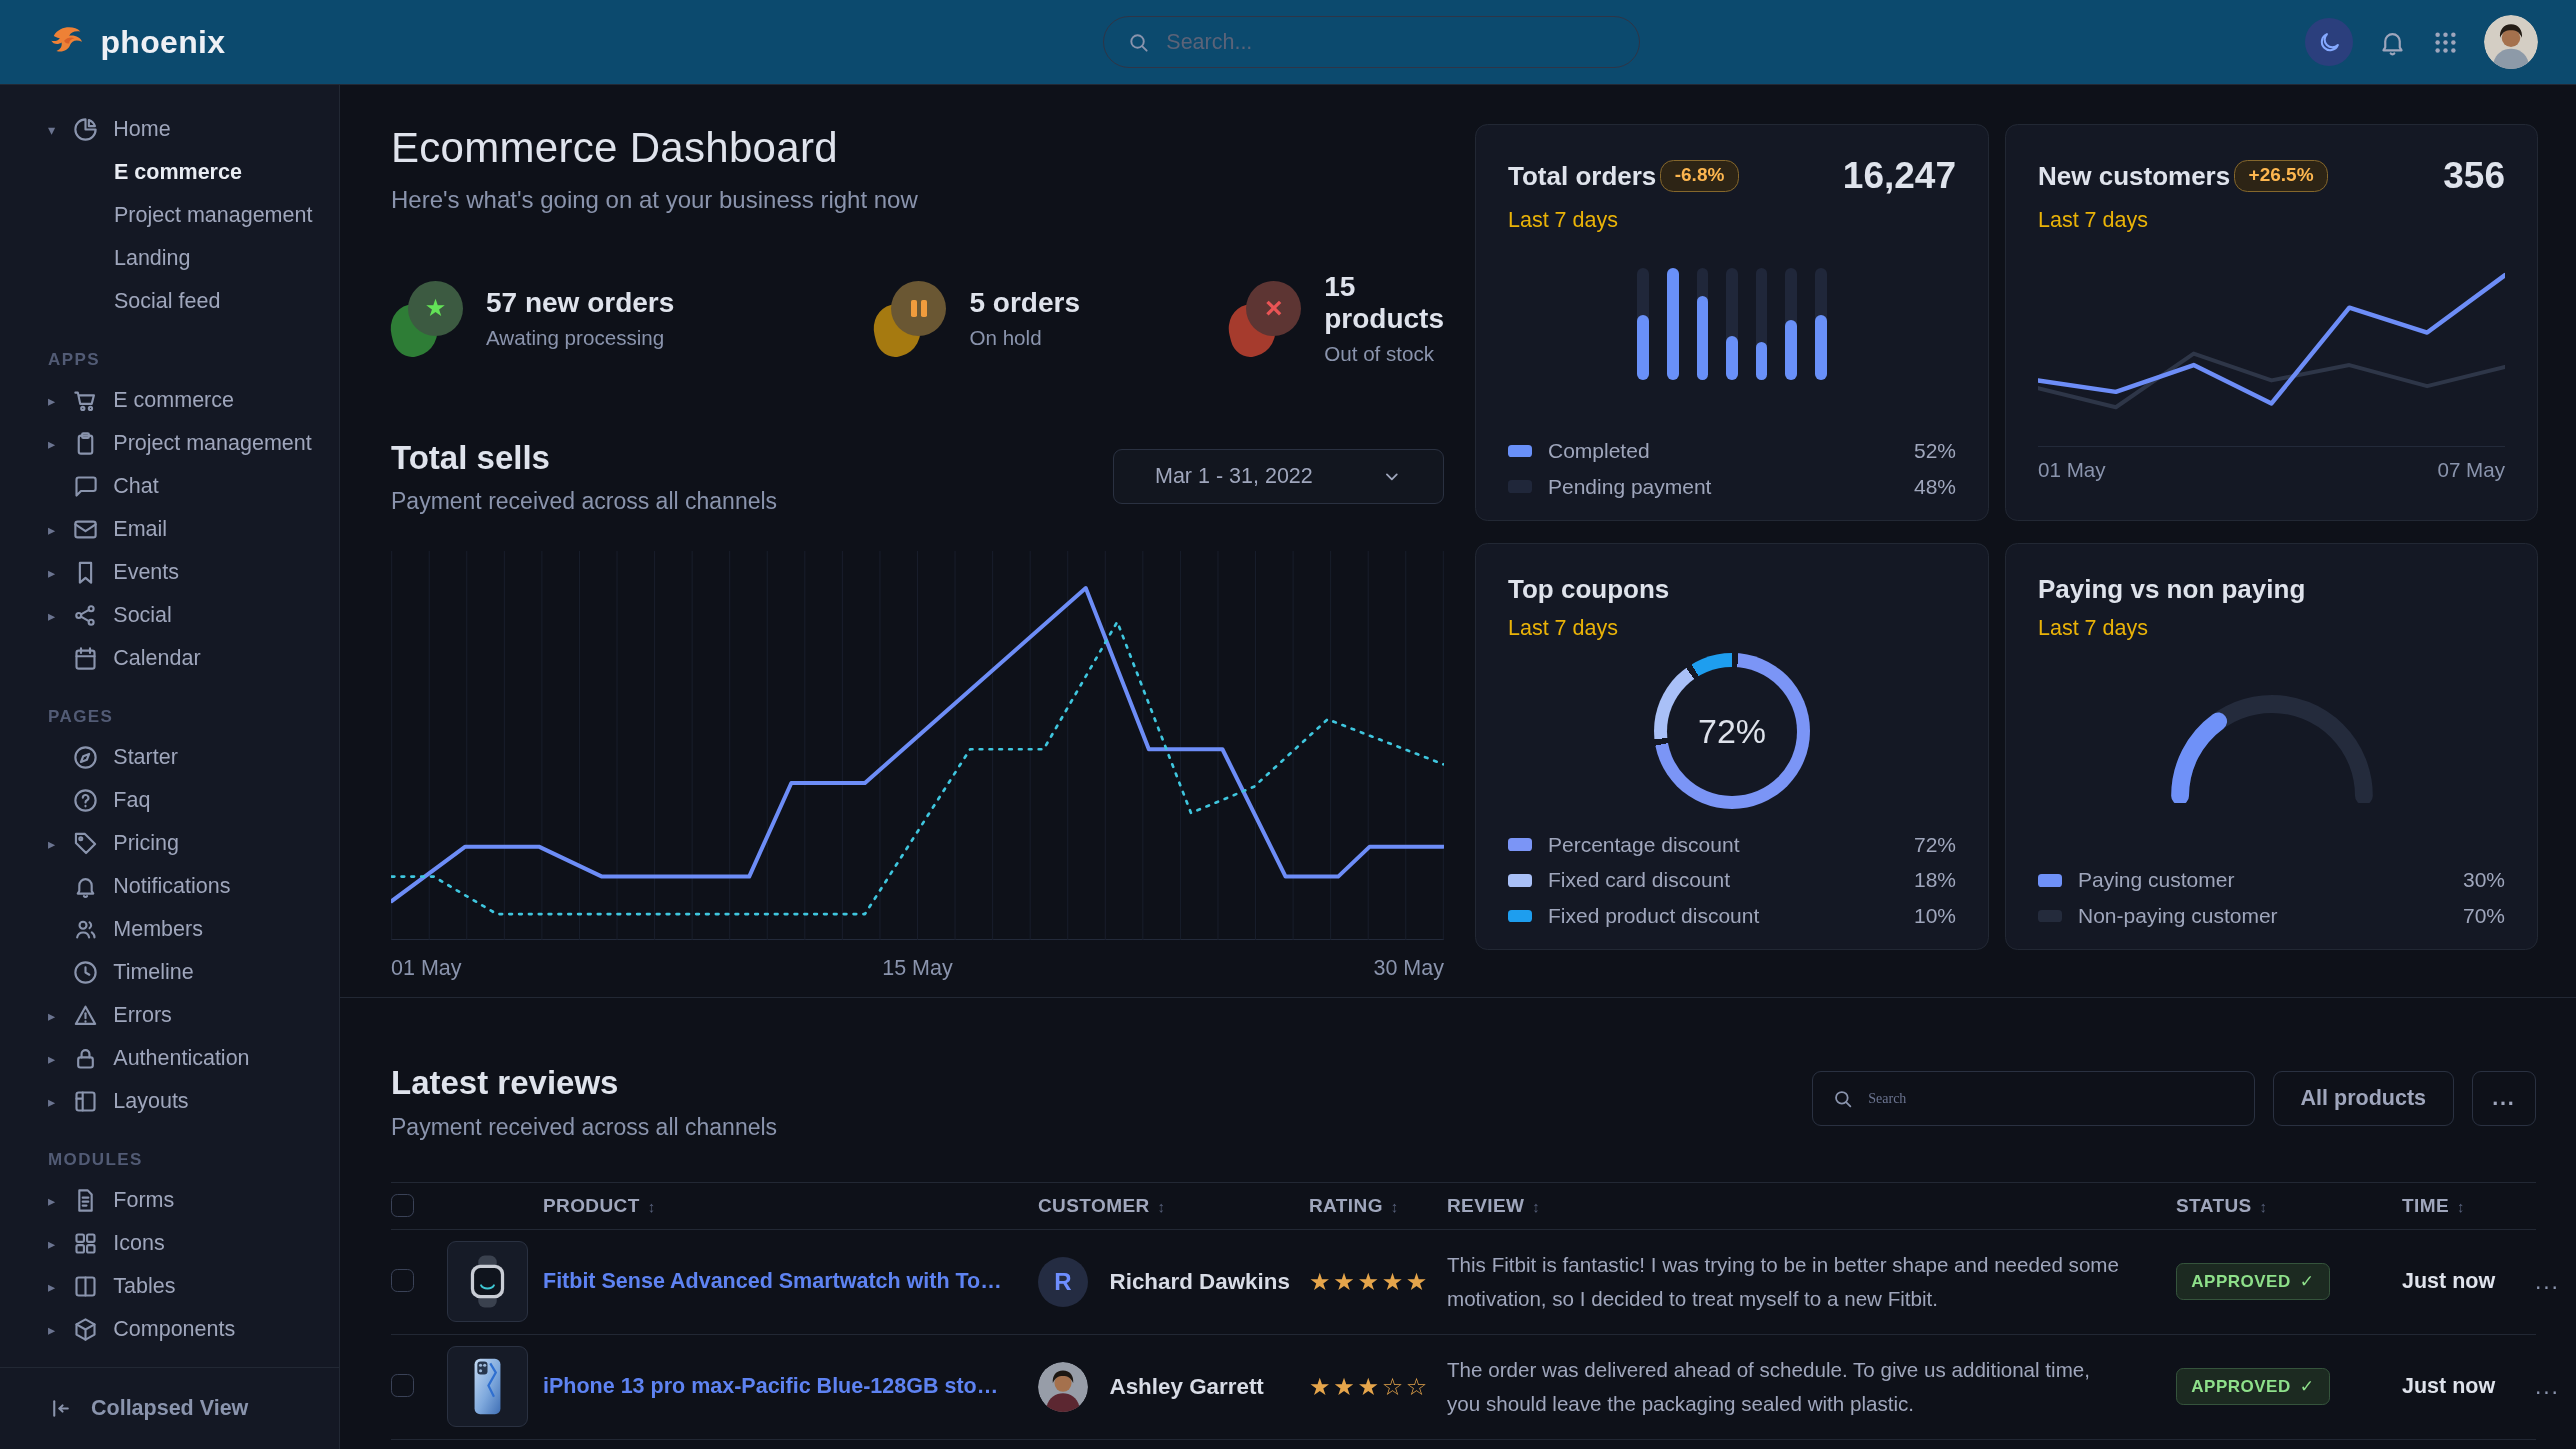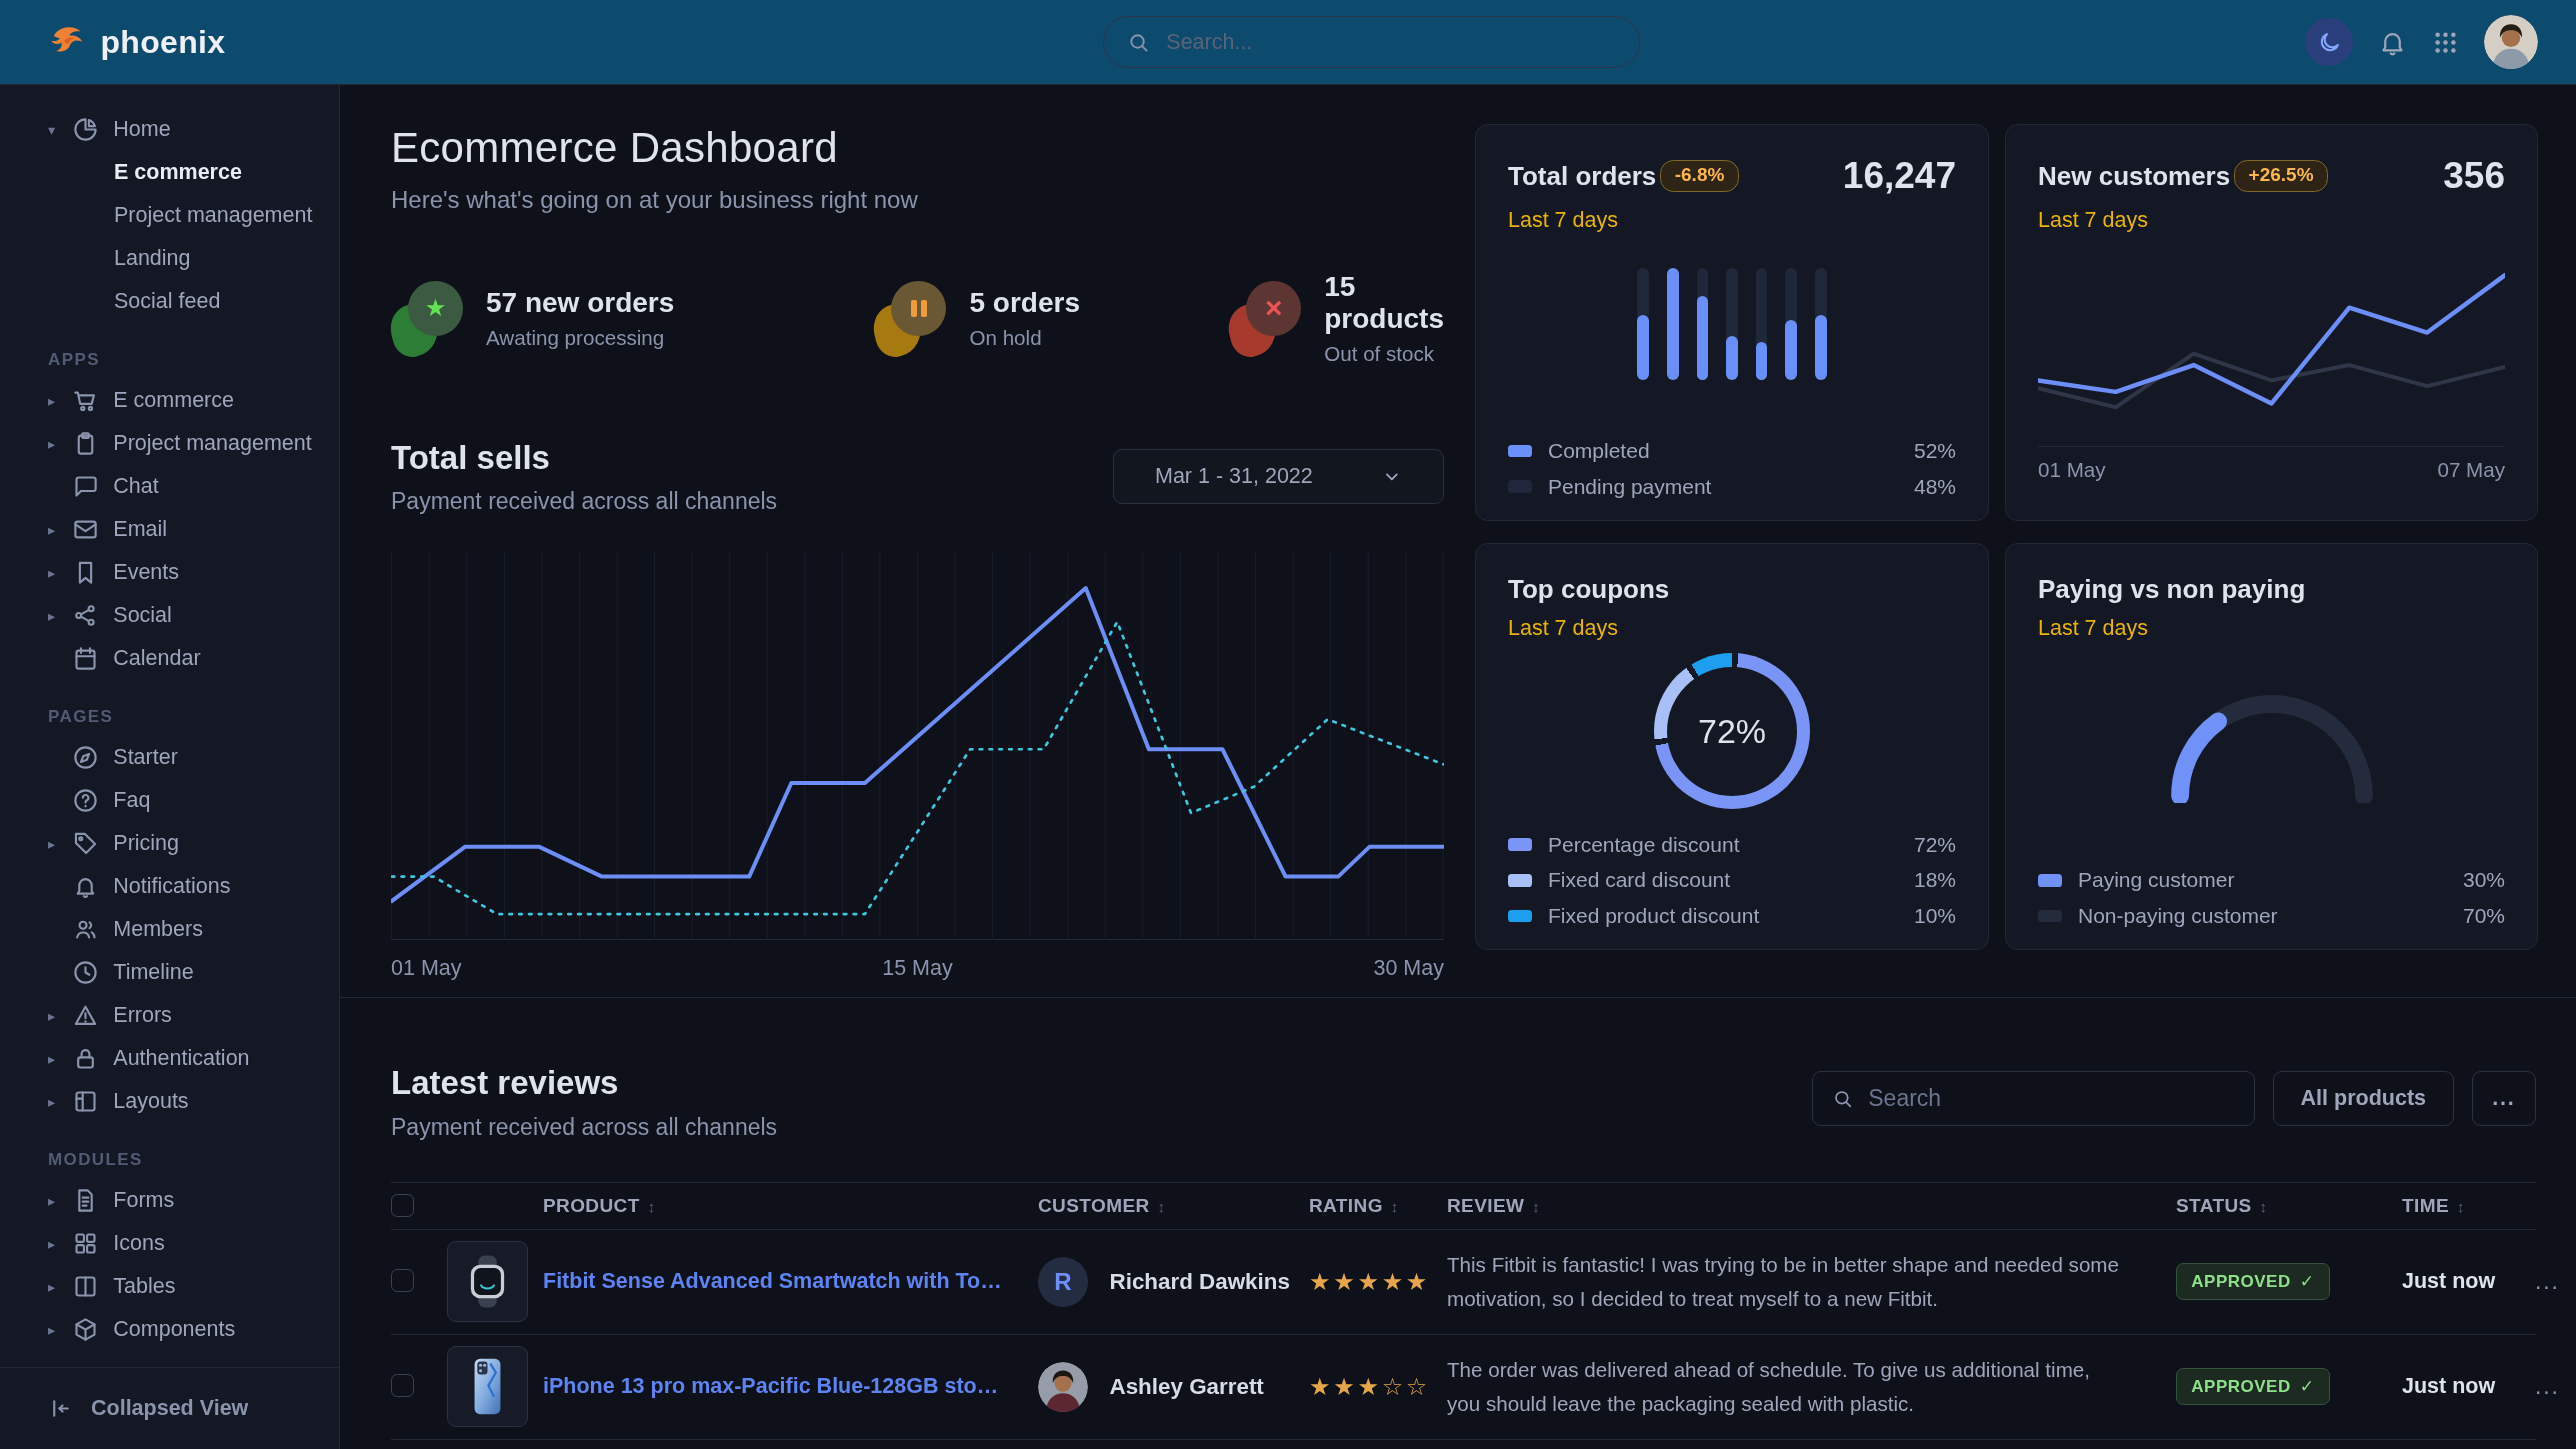--- a/index.html
+++ b/index.html
@@ -109,21 +109,21 @@
 
   
   .reviews { position:absolute; left:0; top:912px; width:2236px; border-top:0.9px solid #222834;
     padding:66px 40px 0 51px; }
   .reviews-head { display:flex; justify-content:space-between; align-items:flex-start; }
   .reviews-sub { font-size:23px; color:#8a94ad; margin-top:11.6px; }
   .reviews-tools { display:flex; gap:18px; margin-top:7.2px; }
   .table-search { width:443px; height:55px; border:0.9px solid #2a3141; border-radius:9px;
     display:flex; align-items:center; gap:12.5px; padding:0 19.7px; }
   .table-search input { background:transparent; border:none; outline:none; color:#9fa6bc;
-    font-size:23px; width:100%; }
+    font-size:14px; width:100%;font-family:Liberation Serif, serif; }
   .table-search input::placeholder { color:#6b7490; }
   .btn { height:55px; padding:0 27px; border:0.9px solid #2a3141; border-radius:9px;
     background:transparent; color:#9fa6bc; font-size:21.5px; font-weight:600; }
   .btn-dots { width:64px; padding:0; font-weight:700; letter-spacing:1.8px; }
 
   .rtable { margin-top:41px; }
   .rgrid { display:grid; grid-template-columns:56px 96px 495px 271px 138px 729px 226px 127px 1fr;
     align-items:center; }
   .rhead { height:48px; border-top:0.9px solid #222834; border-bottom:0.9px solid #222834;
     font-size:19px; font-weight:700; color:#9fa6bc; letter-spacing:0.4px; }

